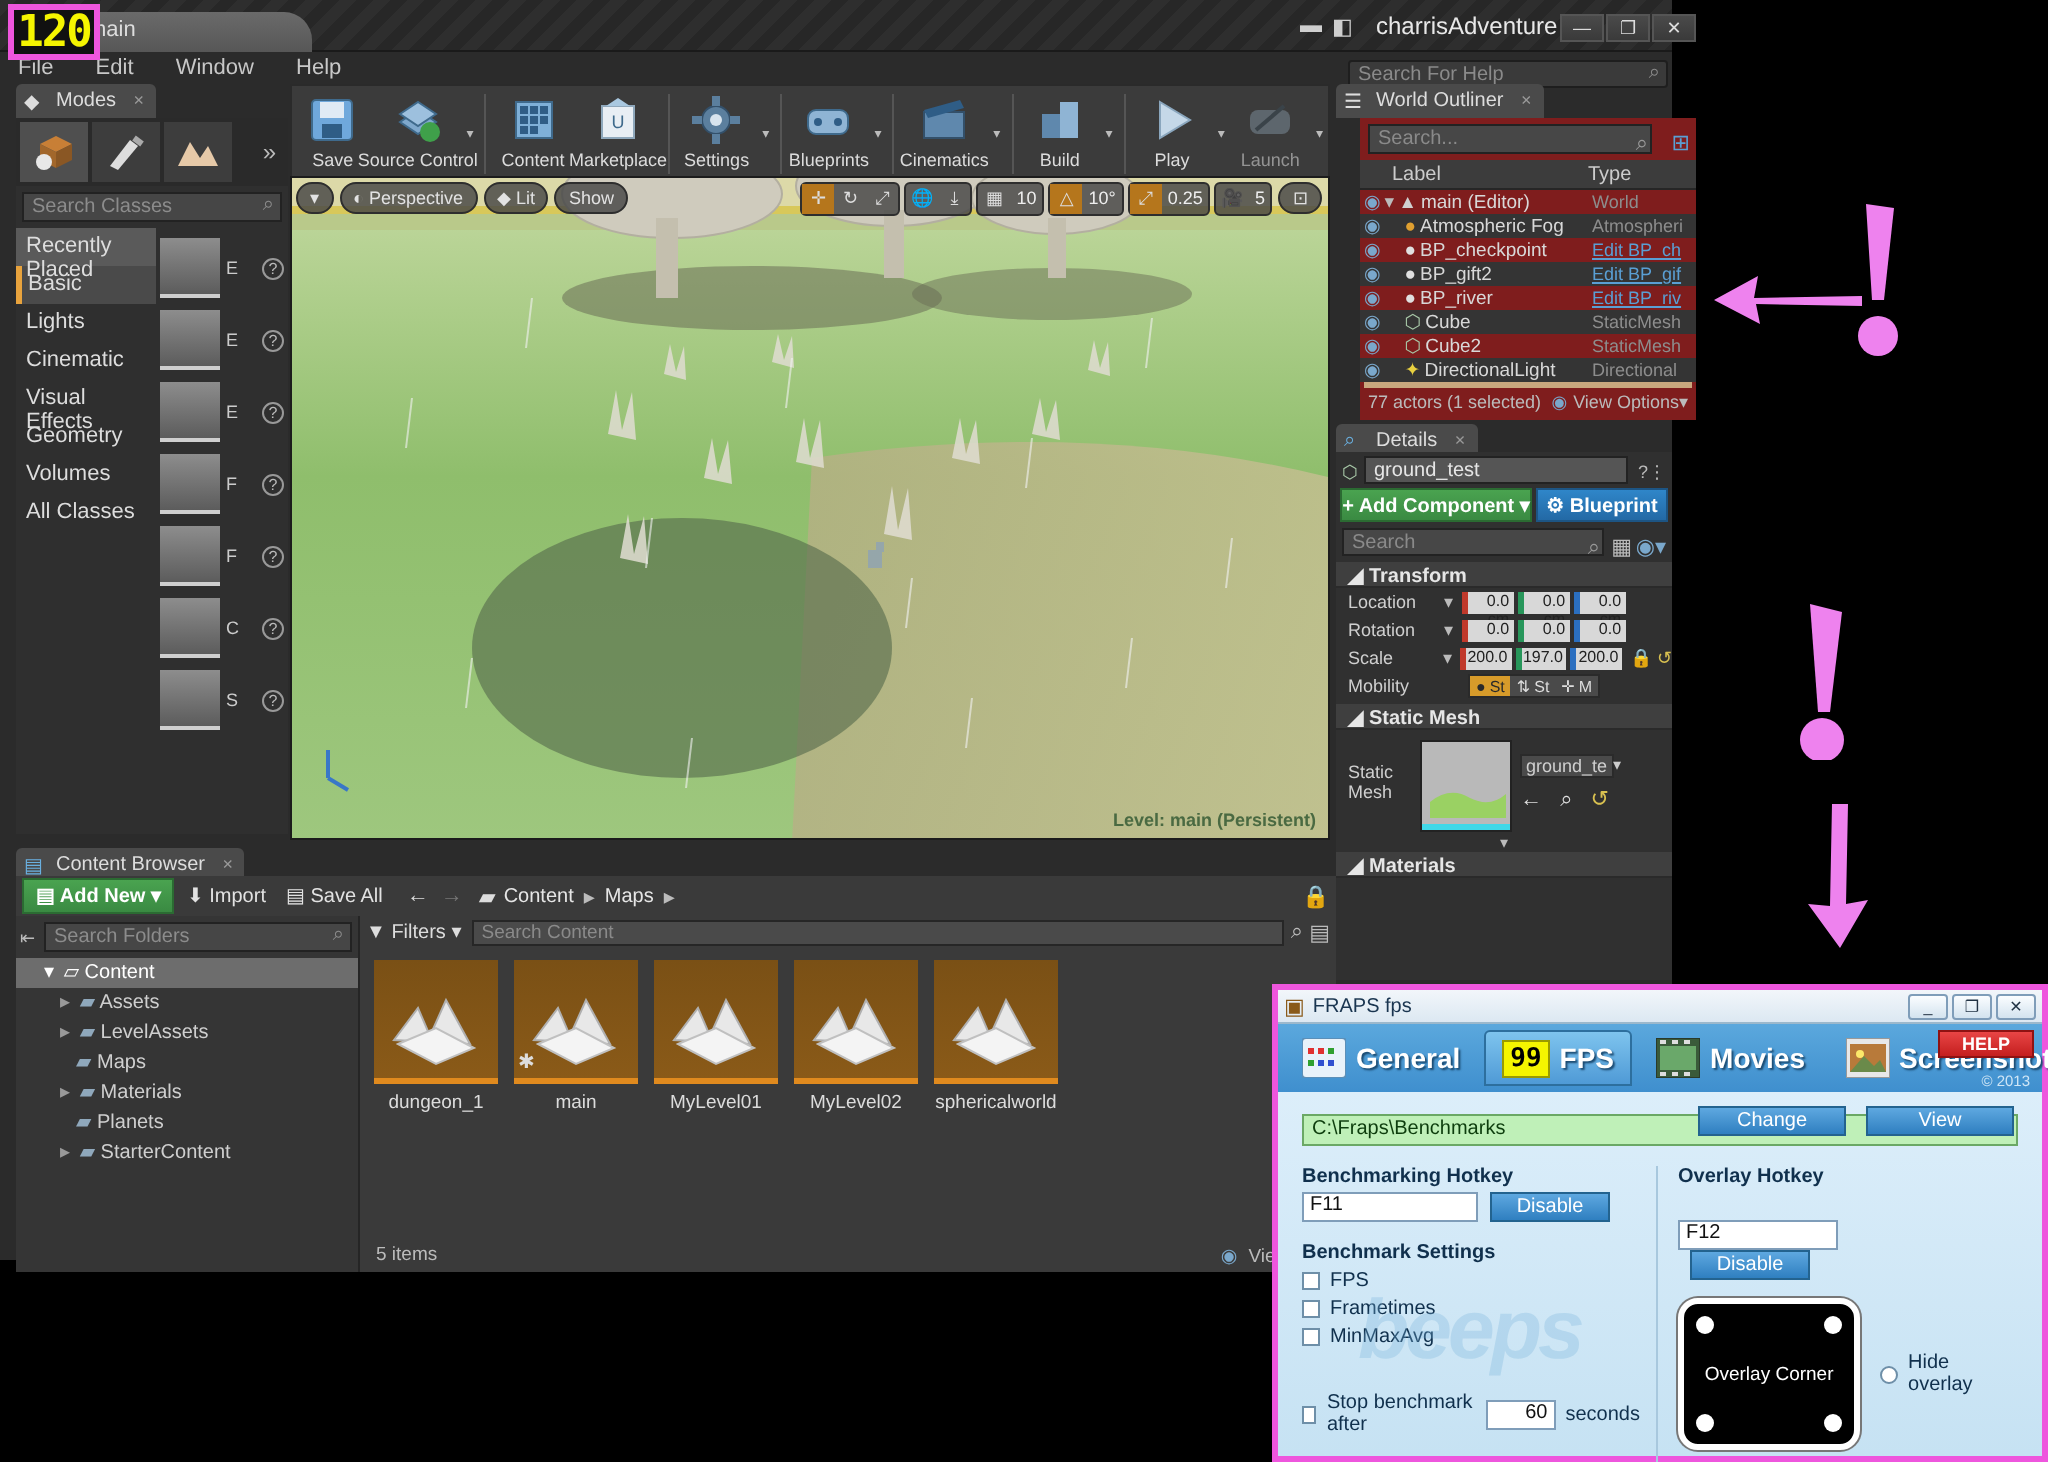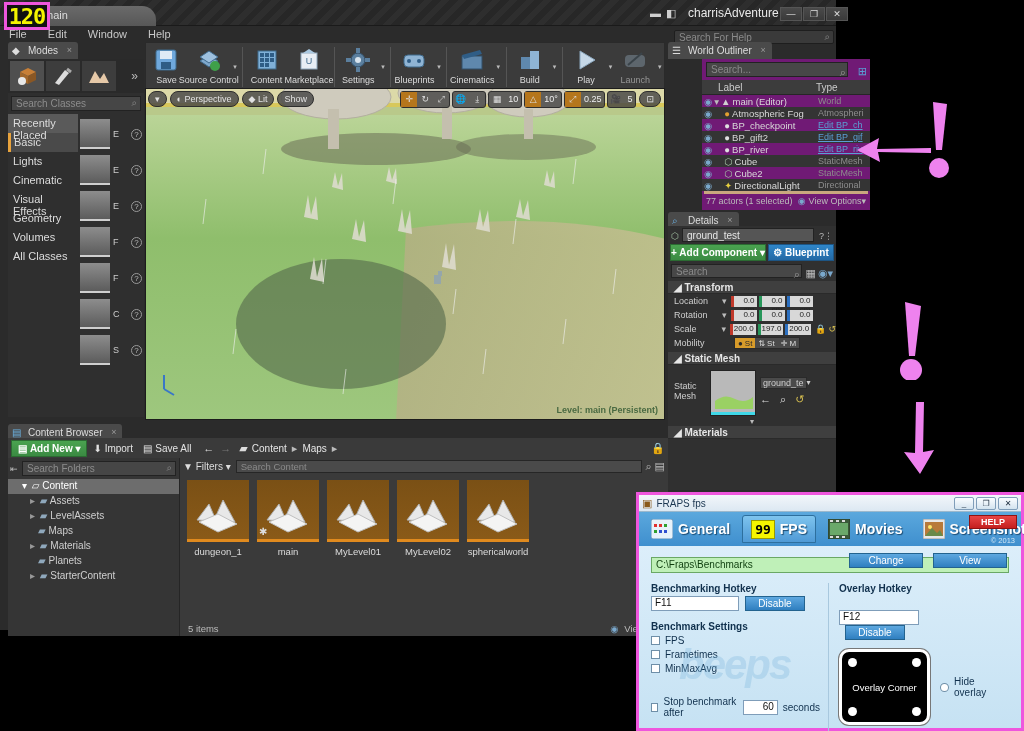--- a/index.html
+++ b/index.html
@@ -80,21 +80,21 @@
     border:1px solid #2e2e2e; border-radius:3px; margin-left:2px; }
   .vpg { width:16px; height:15px; display:flex; align-items:center; justify-content:center;
     font-size:9px; color:#ddd; }
   .vpg.on { background:#b5761c; }
   .vpnum { font-size:9px; color:#eee; padding:0 3px; }
   .scene { position:absolute; inset:0; }
   .levelname { position:absolute; right:6px; bottom:4px; font-size:9px;
     color:#4a6a42; font-weight:bold; }
 
   
-  #outliner { position:absolute; left:702px; top:42px; width:168px; height:168px; background:#701a75; }
+  #outliner { position:absolute; left:680px; top:42px; width:168px; height:168px; background:#7f1d1d; }
   .olsearch { height:15px; background:#474747; border:1px solid #222; margin:3px 22px 3px 4px;
     color:#8a8a8a; font-size:10px; padding:1px 4px; }
   .olhead { display:flex; height:15px; background:#3c3c3c; border-bottom:1px solid #262626;
     font-size:10px; color:#ccc; padding-top:2px; }
   .olrow { display:flex; align-items:center; height:12px; font-size:9.5px; padding-left:2px; }
   .olrow:nth-child(even) { background:#343434; }
   .ol-label { flex:1; color:#d8d8d8; white-space:nowrap; overflow:hidden; }
   .ol-type { width:52px; color:#8d8d8d; white-space:nowrap; overflow:hidden; font-size:9px; }
   .ol-type.link { color:#5a9fd4; text-decoration:underline; }
   .olfoot { position:absolute; bottom:2px; left:0; width:168px; height:14px;

